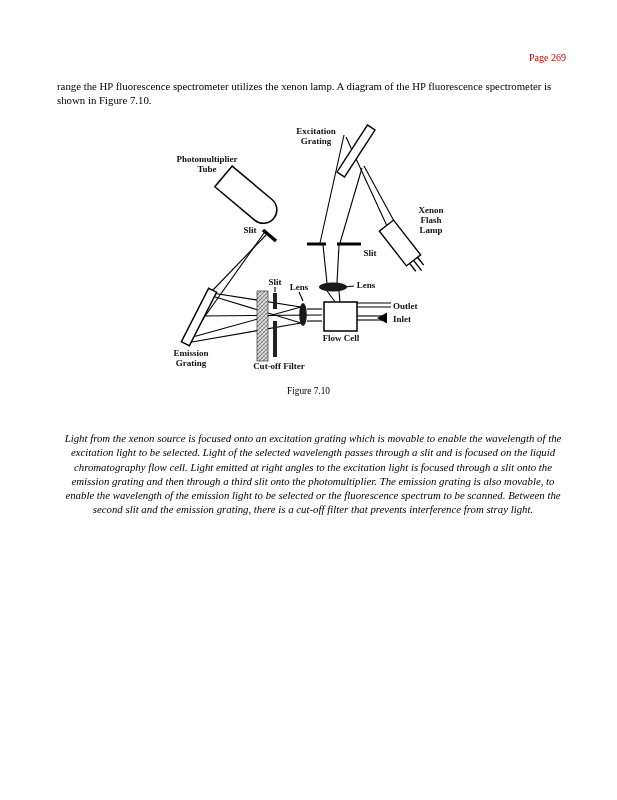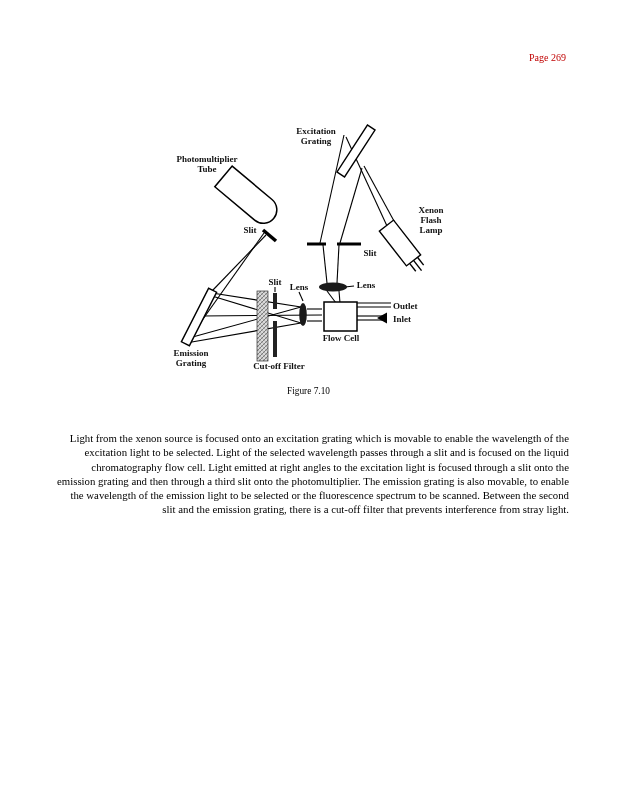--- a/index.html
+++ b/index.html
@@ -51,30 +51,32 @@
     line-height: 10.8px;
   }
   .body-text {
     position: absolute;
     top: 431px;
     left: 57px;
     width: 512px;
     margin: 0;
     font-size: 10.8px;
     line-height: 14.3px;
-    text-align: right;
+    text-align: center;
+    font-style: italic;
   }
 </style>
 </head>
 <body>
 
 <div class="page">
 
   <div class="page-number">Page 269</div>
 
+  <p class="intro">range the HP fluorescence spectrometer utilizes the xenon lamp. A diagram of the HP fluorescence spectrometer is shown in Figure 7.10.</p>
 
   <svg class="diagram" viewBox="0 0 617 430" width="617" height="430">
     <defs>
       <pattern id="filterHatch" width="4" height="4" patternUnits="userSpaceOnUse">
         <rect width="4" height="4" fill="#d9d9d9"></rect>
         <path d="M0,4 L4,0" stroke="#666" stroke-width="0.8"></path>
         <path d="M0,0 L4,4" stroke="#999" stroke-width="0.6"></path>
       </pattern>
     </defs>
 

